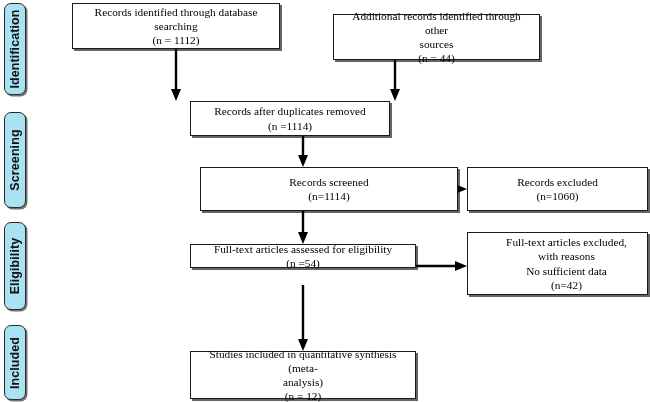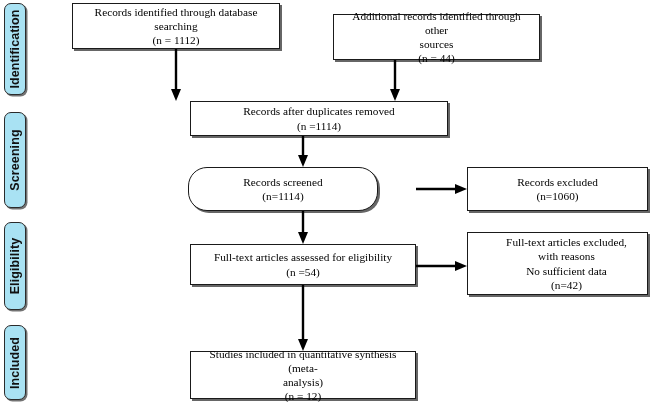--- a/index.html
+++ b/index.html
@@ -145,36 +145,36 @@
 searching
 (n = 1112)</span>
   </div>
 
   <div class="flow-box" style="left:333px; top:3px; width:207px; height:46px;margin-top:11px;">
     <span class="box-text">Additional records identified through other
 sources
 (n = 44)</span>
   </div>
 
-  <div class="flow-box" style="left:190px; top:101px; width:258px; height:35px;">
+  <div class="flow-box" style="left:190px; top:101px; width:200px; height:35px;">
     <span class="box-text">Records after duplicates removed
 (n =1114)</span>
   </div>
 
-  <div class="flow-box" style="left:188px; top:167px; width:190px; height:44px;border-radius:19px;">
+  <div class="flow-box" style="left:200px; top:167px; width:258px; height:44px;">
     <span class="box-text">Records screened
 (n=1114)</span>
   </div>
 
   <div class="flow-box" style="left:467px; top:167px; width:181px; height:44px;">
     <span class="box-text">Records excluded
 (n=1060)</span>
   </div>
 
-  <div class="flow-box" style="left:190px; top:244px; width:226px; height:41px;">
+  <div class="flow-box" style="left:190px; top:244px; width:226px; height:24px;">
     <span class="box-text">Full-text articles assessed for eligibility
 (n =54)</span>
   </div>
 
   <div class="flow-box" style="left:467px; top:232px; width:181px; height:63px;padding-left:24px;">
     <span class="box-text">Full-text articles excluded,
 with reasons
 No sufficient data
 (n=42)</span>
   </div>

